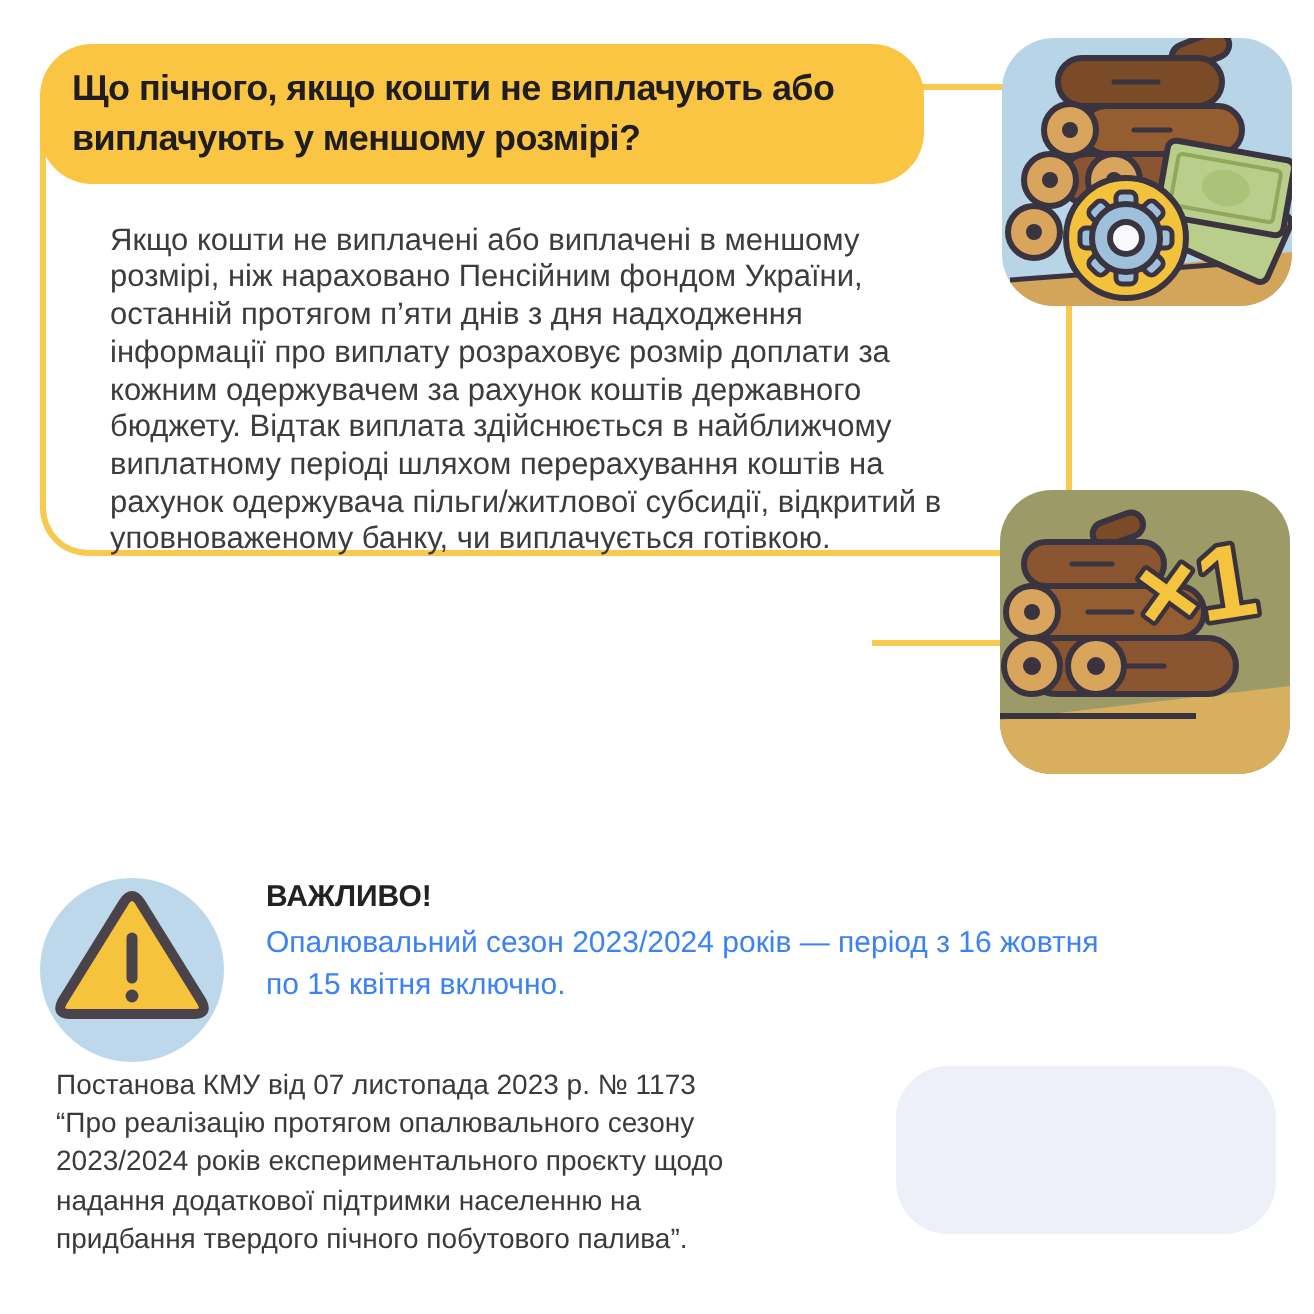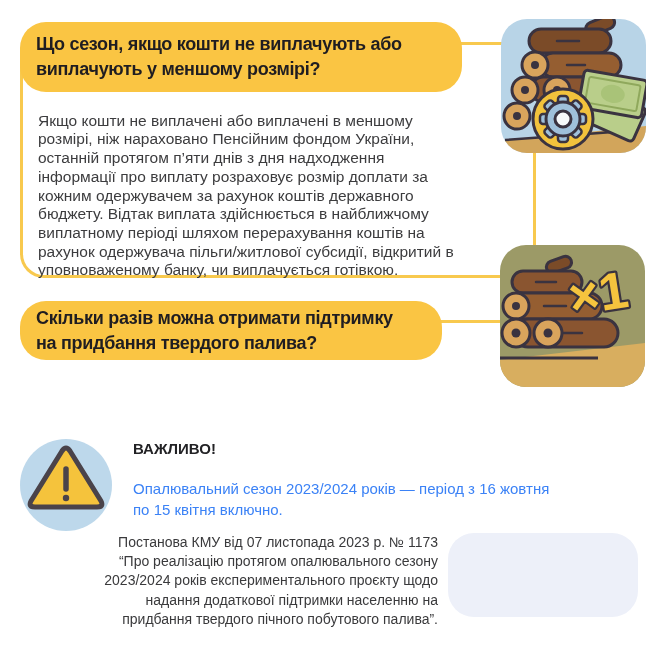--- a/index.html
+++ b/index.html
@@ -17,21 +17,21 @@
   .h1{left:20px;top:22px;width:442px;height:70px;}
   .h2{left:20px;top:301px;width:422px;height:59px;}
   
   .answer-box{
     position:absolute;background:#ffffff;box-sizing:border-box;z-index:2;
     color:#3C3C3E;font-size:15.5px;line-height:18.7px;white-space:pre-line;
   }
   .box1{
     left:20px;top:50px;width:482px;height:228px;
     border-left:3px solid #F8C94E;border-bottom:3px solid #F8C94E;
-    border-bottom-left-radius:24px;padding:43px 4px 0 15px;
+    border-bottom-left-radius:24px;padding:43px 4px 0 32px;
   }
   .box2{
     left:20px;top:330px;width:608px;height:73px;
     border-left:3px solid #F8C94E;border-bottom:3px solid #F8C94E;border-right:3px solid #F8C94E;
     border-bottom-left-radius:20px;border-bottom-right-radius:20px;
     padding:33px 4px 0 15px;
   }
   .answer-box p{margin:0;}
   
   .connector{position:absolute;background:#F8C94E;z-index:1;}
@@ -43,26 +43,26 @@
   .card1{left:501px;top:19px;width:145px;height:134px;}
   .card2{left:500px;top:245px;width:145px;height:142px;}
   .icon-card svg{display:block;}
   
   .notice-circle{
     position:absolute;left:20px;top:439px;width:92px;height:92px;border-radius:50%;
     background:#BDD8EB;z-index:2;
   }
   .notice-circle svg{position:absolute;left:0;top:0;}
   .notice-text{position:absolute;left:133px;top:440px;width:480px;z-index:2;}
-  .notice-title{font-weight:700;font-size:15px;color:#222225;margin:0 0 21px 0;}
+  .notice-title{font-weight:700;font-size:15px;color:#222225;margin:0 0 4px 0;}
   .notice-body{font-size:15px;line-height:21px;color:#3b82f6;margin:0;white-space:pre-line;}
   
   .footer-note{
     position:absolute;left:28px;top:533px;width:410px;color:#3A3A3C;
-    font-size:14px;line-height:19.2px;white-space:pre-line;z-index:2;text-align:right;
+    font-size:14px;line-height:19.2px;white-space:pre-line;z-index:2;
   }
   .lavender-panel{
     position:absolute;left:448px;top:533px;width:190px;height:84px;
     background:#EDF0F9;border-radius:26px;z-index:1;
   }
 </style>
 </head>
 <body>
 
 <div class="canvas">
@@ -73,21 +73,21 @@
 останній протягом п’яти днів з дня надходження
 інформації про виплату розраховує розмір доплати за
 кожним одержувачем за рахунок коштів державного
 бюджету. Відтак виплата здійснюється в найближчому
 виплатному періоді шляхом перерахування коштів на
 рахунок одержувача пільги/житлової субсидії, відкритий в
 уповноваженому банку, чи виплачується готівкою.</p>
   </div>
   <div class="connector c1"></div>
   <div class="q-header h1">
-    <span>Що сезон, якщо кошти не виплачують або
+    <span>Що пічного, якщо кошти не виплачують або
 виплачують у меншому розмірі?</span>
   </div>
 
   <div class="icon-card card1">
     <svg width="145" height="134" viewBox="0 0 145 134" xmlns="http://www.w3.org/2000/svg">
       <rect x="0" y="0" width="145" height="134" fill="#B8D4E7"></rect>
       <polygon points="0,122 145,107 145,134 0,134" fill="#D2A55B"></polygon>
       <line x1="4" y1="121" x2="112" y2="113" stroke="#3A3340" stroke-width="2.5"></line>
 
       <g transform="rotate(-22 99 6)">
@@ -172,24 +172,20 @@
       <circle cx="16" cy="88" r="14" fill="#D9A45C" stroke="#3A3340" stroke-width="3"></circle>
       <circle cx="16" cy="88" r="4.5" fill="#3A3340"></circle>
       <circle cx="48" cy="88" r="14" fill="#D9A45C" stroke="#3A3340" stroke-width="3"></circle>
       <circle cx="48" cy="88" r="4.5" fill="#3A3340"></circle>
 
       <text x="68" y="66" transform="rotate(-9 100 45)" font-family="Liberation Sans, DejaVu Sans, sans-serif" font-weight="700" font-size="52" fill="#F5C43E" stroke="#3A333F" stroke-width="4.5" paint-order="stroke" stroke-linejoin="round">×1</text>
     </svg>
   </div>
 
   <div class="connector c2"></div>
-  <div class="q-header h2">
-    <span>Скільки разів можна отримати підтримку
-на придбання твердого палива?</span>
-  </div>
 
   <div class="notice-circle">
     <svg width="92" height="92" viewBox="0 0 92 92" xmlns="http://www.w3.org/2000/svg">
       <path d="M42 12 Q46 6 50 12 L81 62 Q84 68 77 68 L15 68 Q8 68 11 62 Z" fill="#F5C33C" stroke="#4A434A" stroke-width="5" stroke-linejoin="round"></path>
       <line x1="46" y1="30" x2="46" y2="50" stroke="#4A434A" stroke-width="5.5" stroke-linecap="round"></line>
       <circle cx="46" cy="59" r="3.2" fill="#4A434A"></circle>
     </svg>
   </div>
   <div class="notice-text">
     <p class="notice-title">ВАЖЛИВО!</p>

